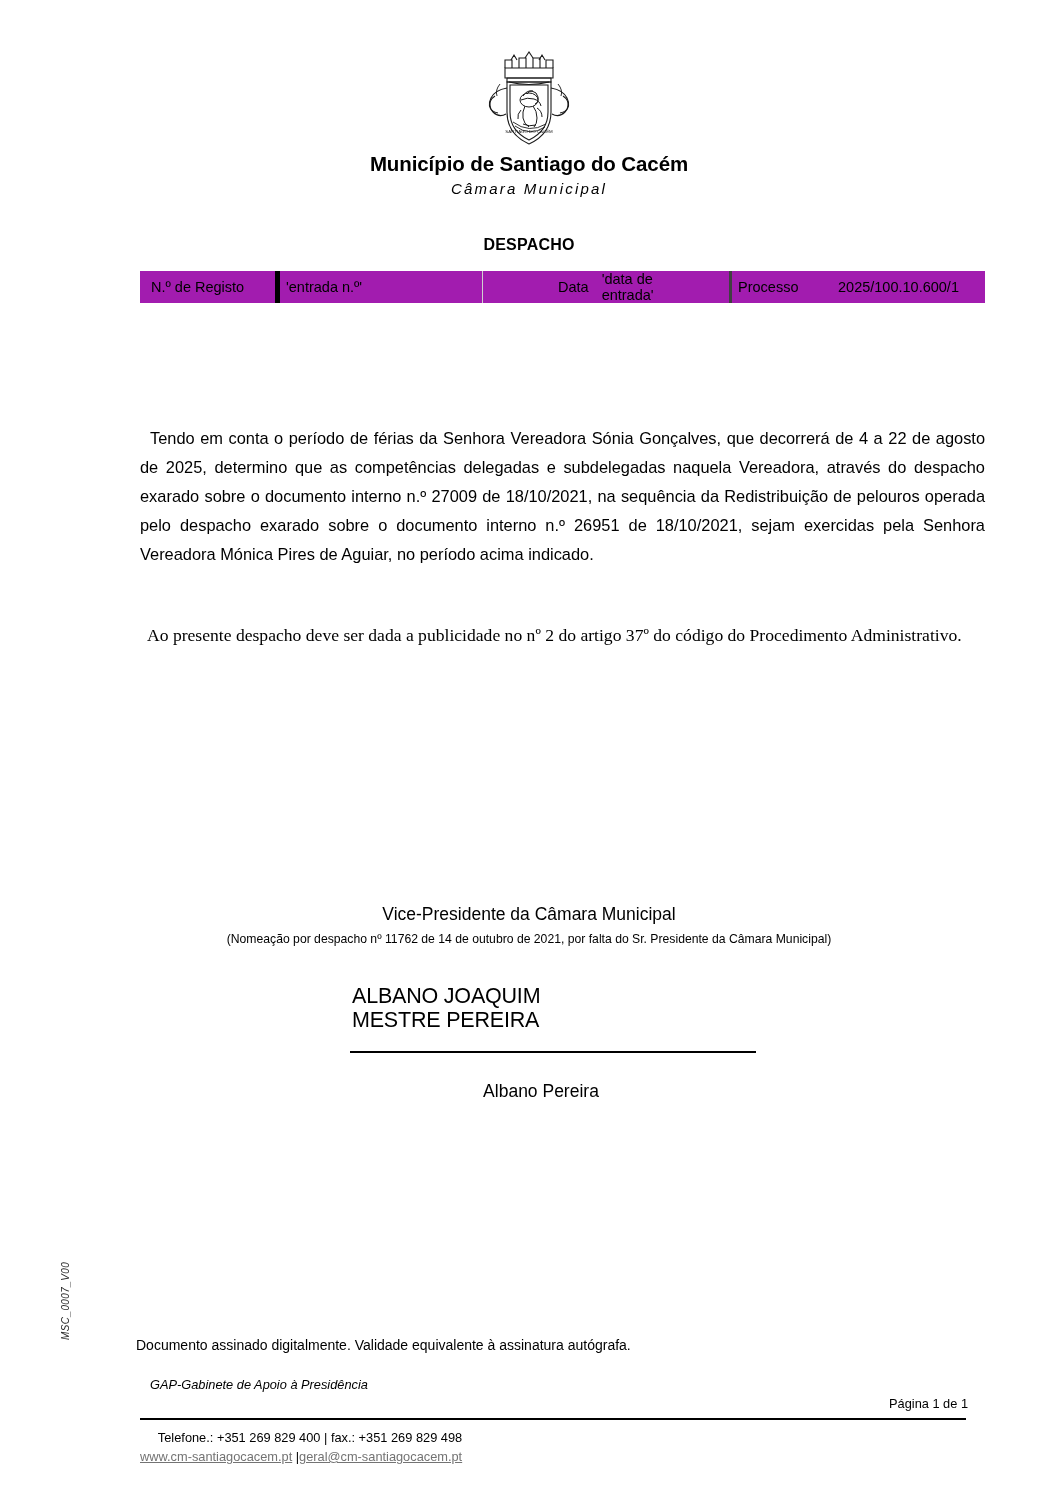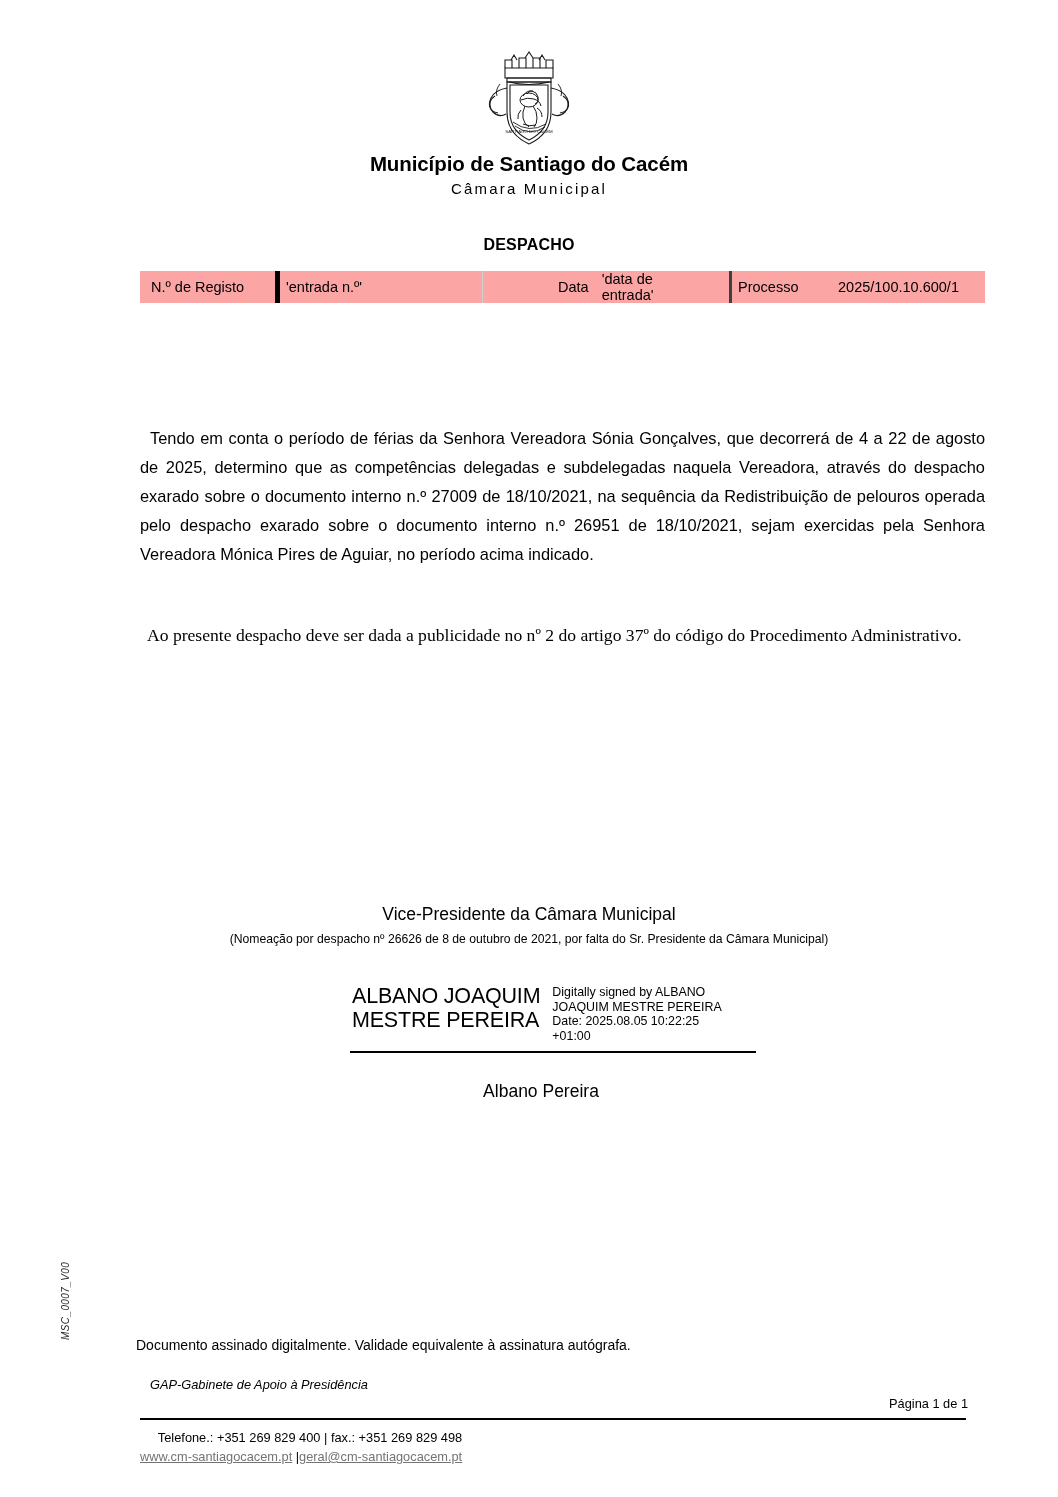--- a/index.html
+++ b/index.html
@@ -59,20 +59,21 @@
     font-weight: bold;
     letter-spacing: -0.1px;
   }
   .org-sub {
     position: absolute;
     left: 0;
     top: 180px;
     width: 100%;
     text-align: center;
     font-size: 15px;
+    font-style: italic;
     letter-spacing: 2.2px;
   }
 
   
   .doc-title {
     position: absolute;
     left: 0;
     top: 236px;
     width: 100%;
     text-align: center;
@@ -81,21 +82,21 @@
     letter-spacing: 0.2px;
   }
 
   
   .meta-table {
     position: absolute;
     left: 140px;
     top: 271px;
     width: 845px;
     height: 32px;
-    background: #fca5a5;
+    background: #a21caf;
     display: flex;
     align-items: center;
     font-size: 14.5px;
   }
   .meta-cell {
     height: 100%;
     display: flex;
     align-items: center;
     box-sizing: border-box;
   }
@@ -304,29 +305,25 @@
       <span>'data de entrada'</span>
     </div>
     <div class="meta-cell mc-5">Processo</div>
     <div class="meta-cell mc-6">2025/100.10.600/1</div>
   </div>
 
   <div class="para-sans" id="para-main">Tendo em conta o período de férias da Senhora Vereadora Sónia Gonçalves, que decorrerá de 4 a 22 de agosto de 2025, determino que as competências delegadas e subdelegadas naquela Vereadora, através do despacho exarado sobre o documento interno n.º 27009 de 18/10/2021, na sequência da Redistribuição de pelouros operada pelo despacho exarado sobre o documento interno n.º 26951 de 18/10/2021, sejam exercidas pela Senhora Vereadora Mónica Pires de Aguiar, no período acima indicado.</div>
   <div class="para-serif" id="para-legal">Ao presente despacho deve ser dada a publicidade no nº 2 do artigo 37º do código do Procedimento Administrativo.</div>
 
   <div class="sig-role">Vice-Presidente da Câmara Municipal</div>
-  <div class="sig-note">(Nomeação por despacho nº 26626 de 8 de outubro de 2021, por falta do Sr. Presidente da Câmara Municipal)</div>
+  <div class="sig-note">(Nomeação por despacho nº 11762 de 14 de outubro de 2021, por falta do Sr. Presidente da Câmara Municipal)</div>
 
   <div class="sig-stamp">
     <div class="sig-name-big">ALBANO JOAQUIM
 MESTRE PEREIRA</div>
-    <div class="sig-details">Digitally signed by ALBANO
-JOAQUIM MESTRE PEREIRA
-Date: 2025.08.05 10:22:25
-+01:00</div>
   </div>
   <div class="sig-line"></div>
   <div class="sig-person">Albano Pereira</div>
 
   <div class="foot-note">Documento assinado digitalmente.  Validade equivalente à assinatura autógrafa.</div>
   <div class="foot-dept">GAP-Gabinete de Apoio à Presidência</div>
   <div class="foot-page">Página 1 de 1</div>
 
   <div class="foot-rule"></div>
 

